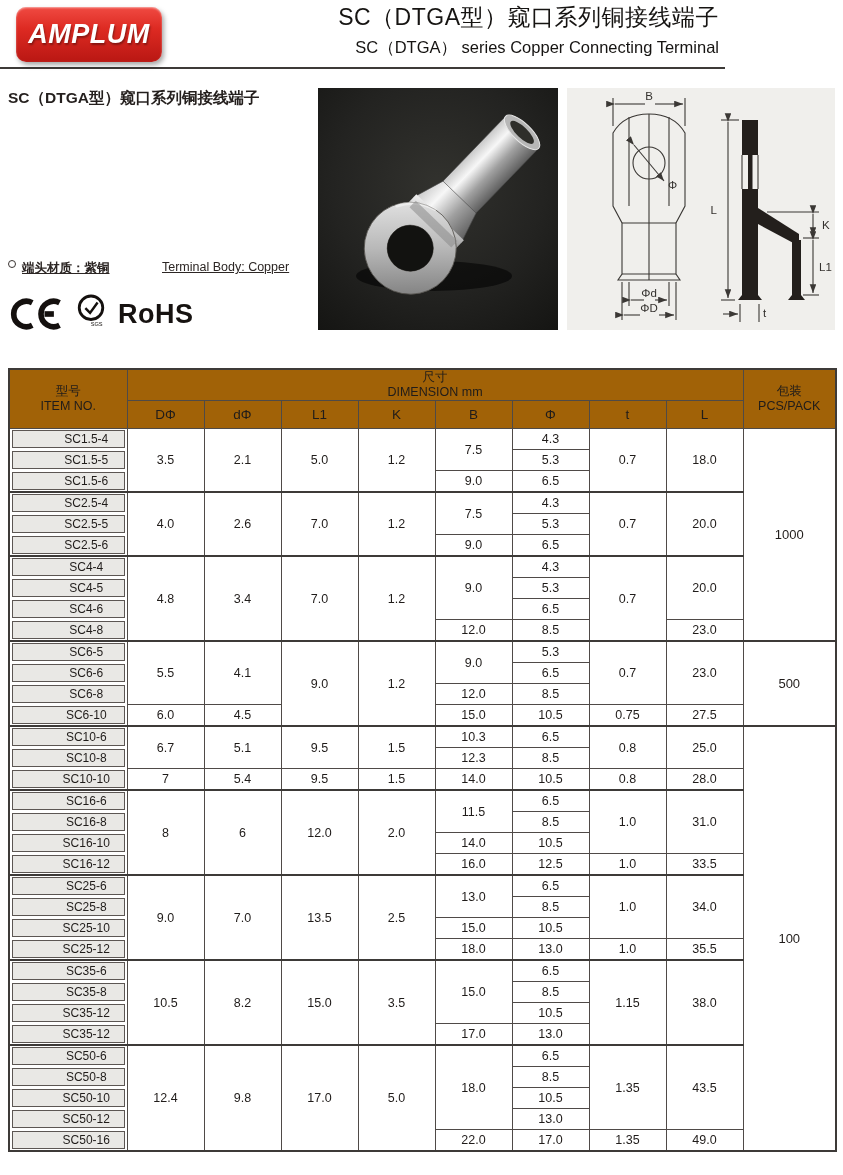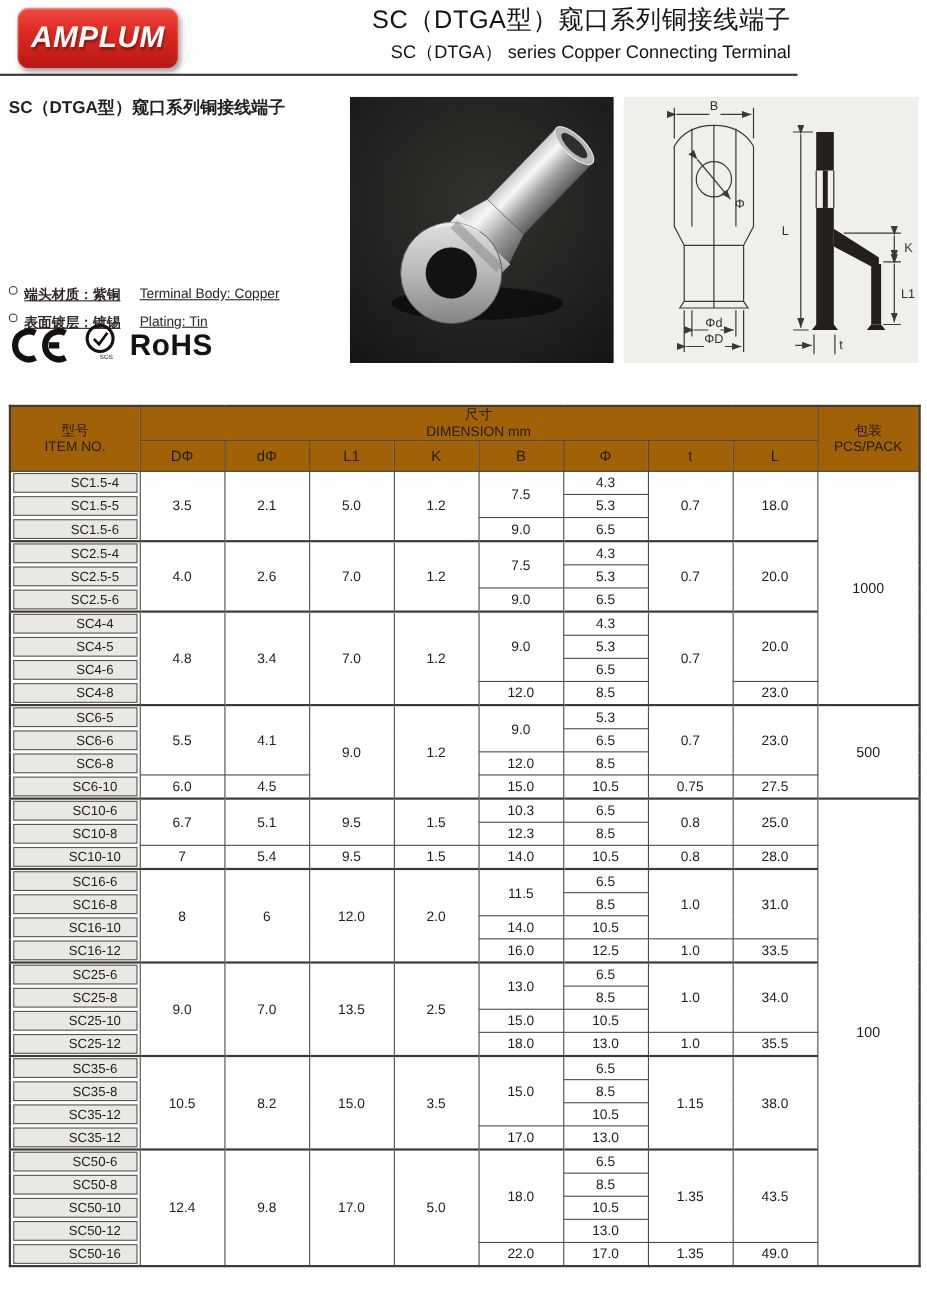--- a/index.html
+++ b/index.html
@@ -23,21 +23,21 @@
   .title-en{font-size:16.5px;color:#161412;margin-top:4px;}
 
   
   .prod-text{position:absolute;left:8px;top:88px;width:302px;height:244px;}
   .pt-cn{font-weight:bold;font-size:15.5px;color:#241f1d;}
   .pt-en{font-size:17px;line-height:1.28;color:#38322f;margin-top:3px;}
   .specs{position:absolute;left:0;top:172px;width:100%;}
   .spec-line{display:flex;font-size:12.5px;color:#2c2624;margin-bottom:8px;text-decoration:underline;}
   .bullet{width:6px;height:6px;border:1.5px solid #3a3432;border-radius:50%;margin-right:6px;flex:0 0 auto;}
   .spec-cn{width:105px;font-weight:bold;}
-  .spec-en{font-size:12.5px;}
+  .spec-en{font-size:12.5px;margin-left:35px;}
   .certs{position:absolute;left:0;bottom:2px;display:flex;align-items:flex-end;gap:11px;}
   .rohs{font-size:27px;font-weight:bold;color:#161210;letter-spacing:.5px;}
 
   .photo{position:absolute;left:318px;top:88px;width:240px;height:242px;}
   .diagram{position:absolute;left:567px;top:88px;width:268px;height:242px;background:#f0efec;}
   svg{display:block;}
 
   
   .tablewrap{position:absolute;left:8px;top:368px;width:827px;}
   table{width:100%;border-collapse:collapse;table-layout:fixed;border:2px solid #3d3a38;}
@@ -67,25 +67,20 @@
 </div>
 
 <div class="prod-text">
   <div class="pt-cn">SC（DTGA型）窥口系列铜接线端子</div>
 
   <div class="specs">
     <div class="spec-line">
       <span class="bullet"></span>
       <span class="spec-cn">端头材质：紫铜</span>
       <span class="spec-en">Terminal Body: Copper</span>
-    </div>
-    <div class="spec-line">
-      <span class="bullet"></span>
-      <span class="spec-cn">表面镀层：镀锡</span>
-      <span class="spec-en">Plating: Tin</span>
     </div>
   </div>
 
   <div class="certs">
 
     <svg width="56" height="32" viewBox="0 0 58 34">
       <path d="M25,5 A13.5,13.5 0 1 0 25,29" fill="none" stroke="#14100e" stroke-width="6"></path>
       <path d="M54,5 A13.5,13.5 0 1 0 54,29" fill="none" stroke="#14100e" stroke-width="6"></path>
       <path d="M38,17 L48,17" stroke="#14100e" stroke-width="6"></path>
     </svg>

